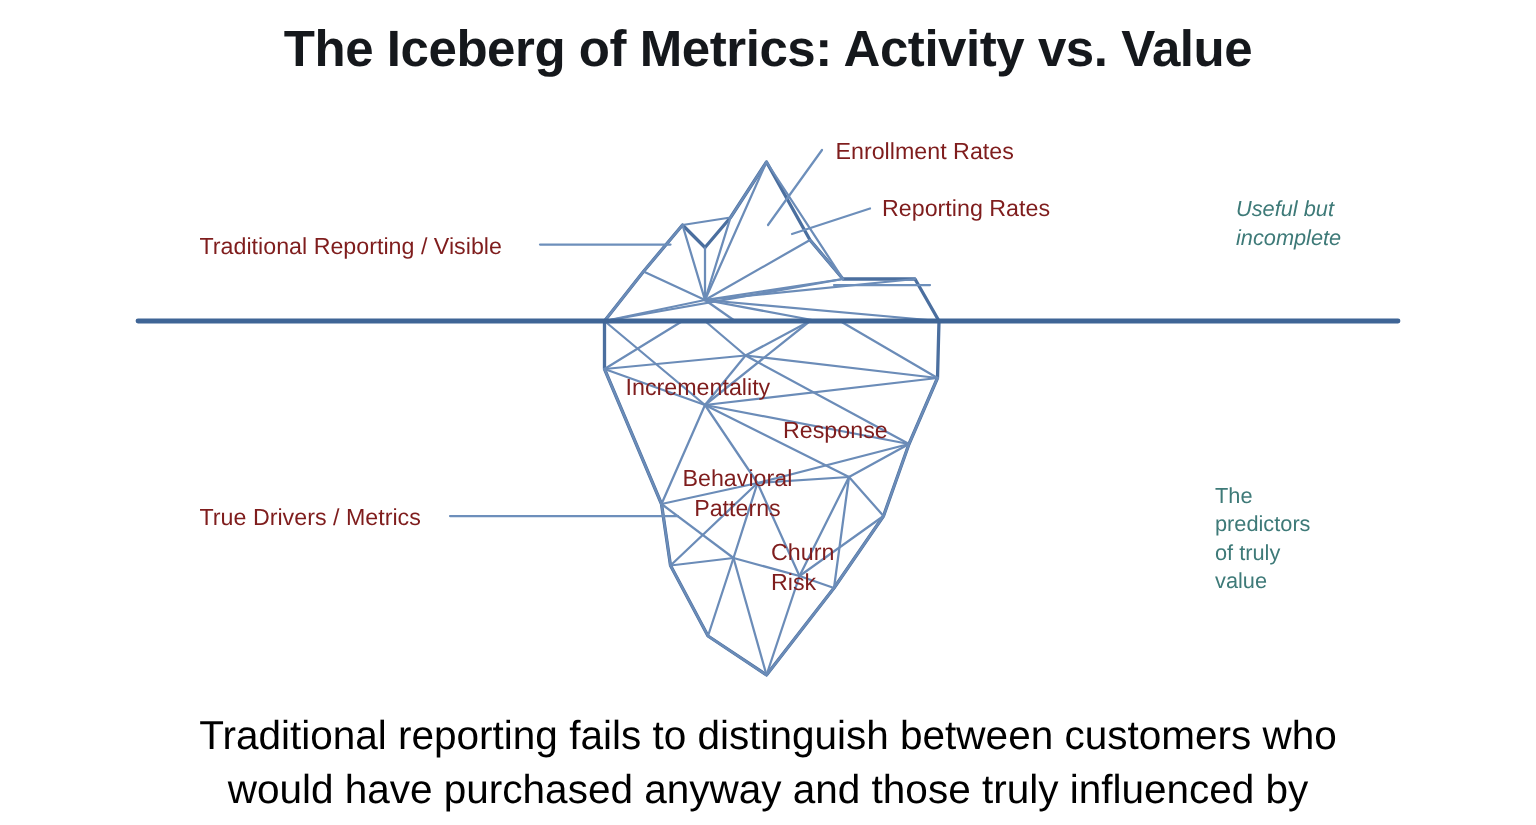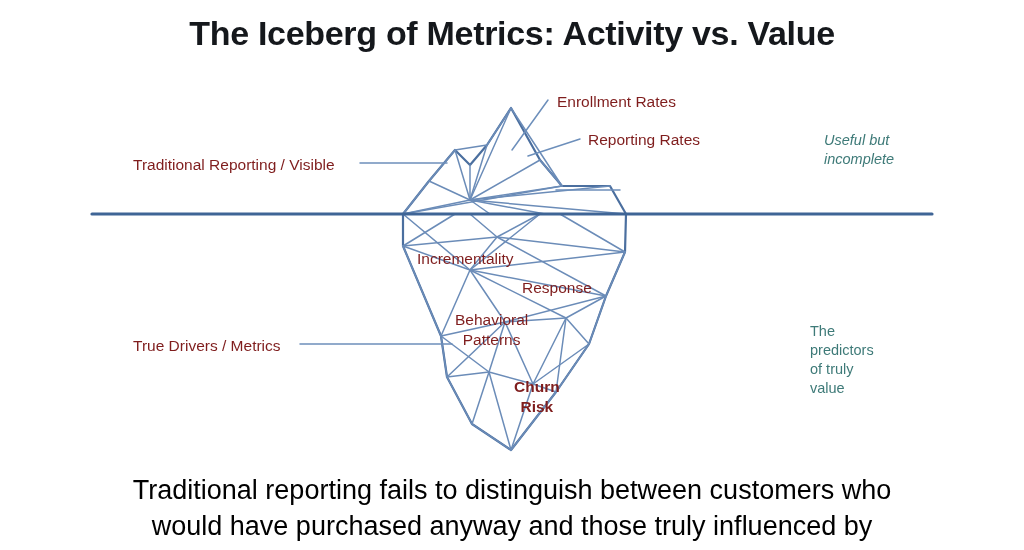--- a/index.html
+++ b/index.html
@@ -175,21 +175,21 @@
   <div class="lbl lbl-right" style="left:588px; top:130px;">Reporting Rates</div>
 
 
   <div class="lbl" style="left:417px; top:249px;">Incrementality</div>
 
   <div class="lbl" style="left:522px; top:278px;">Response</div>
 
   <div class="lbl" style="left:455px; top:310px; text-align:center;">Behavioral
 Patterns</div>
 
-  <div class="lbl" style="left:514px; top:377px; text-align:center;font-weight:bold;">Churn
+  <div class="lbl" style="left:514px; top:359px; text-align:left;">Churn
 Risk</div>
 
   <div class="teal" style="left:824px; top:131px;font-style:italic;">Useful but
 incomplete</div>
 
   <div class="teal" style="left:810px; top:322px;">The predictors
 of truly value</div>
 
   <div id="caption">Traditional reporting fails to distinguish between customers who would have purchased anyway and those truly influenced by incentives</div>
 

